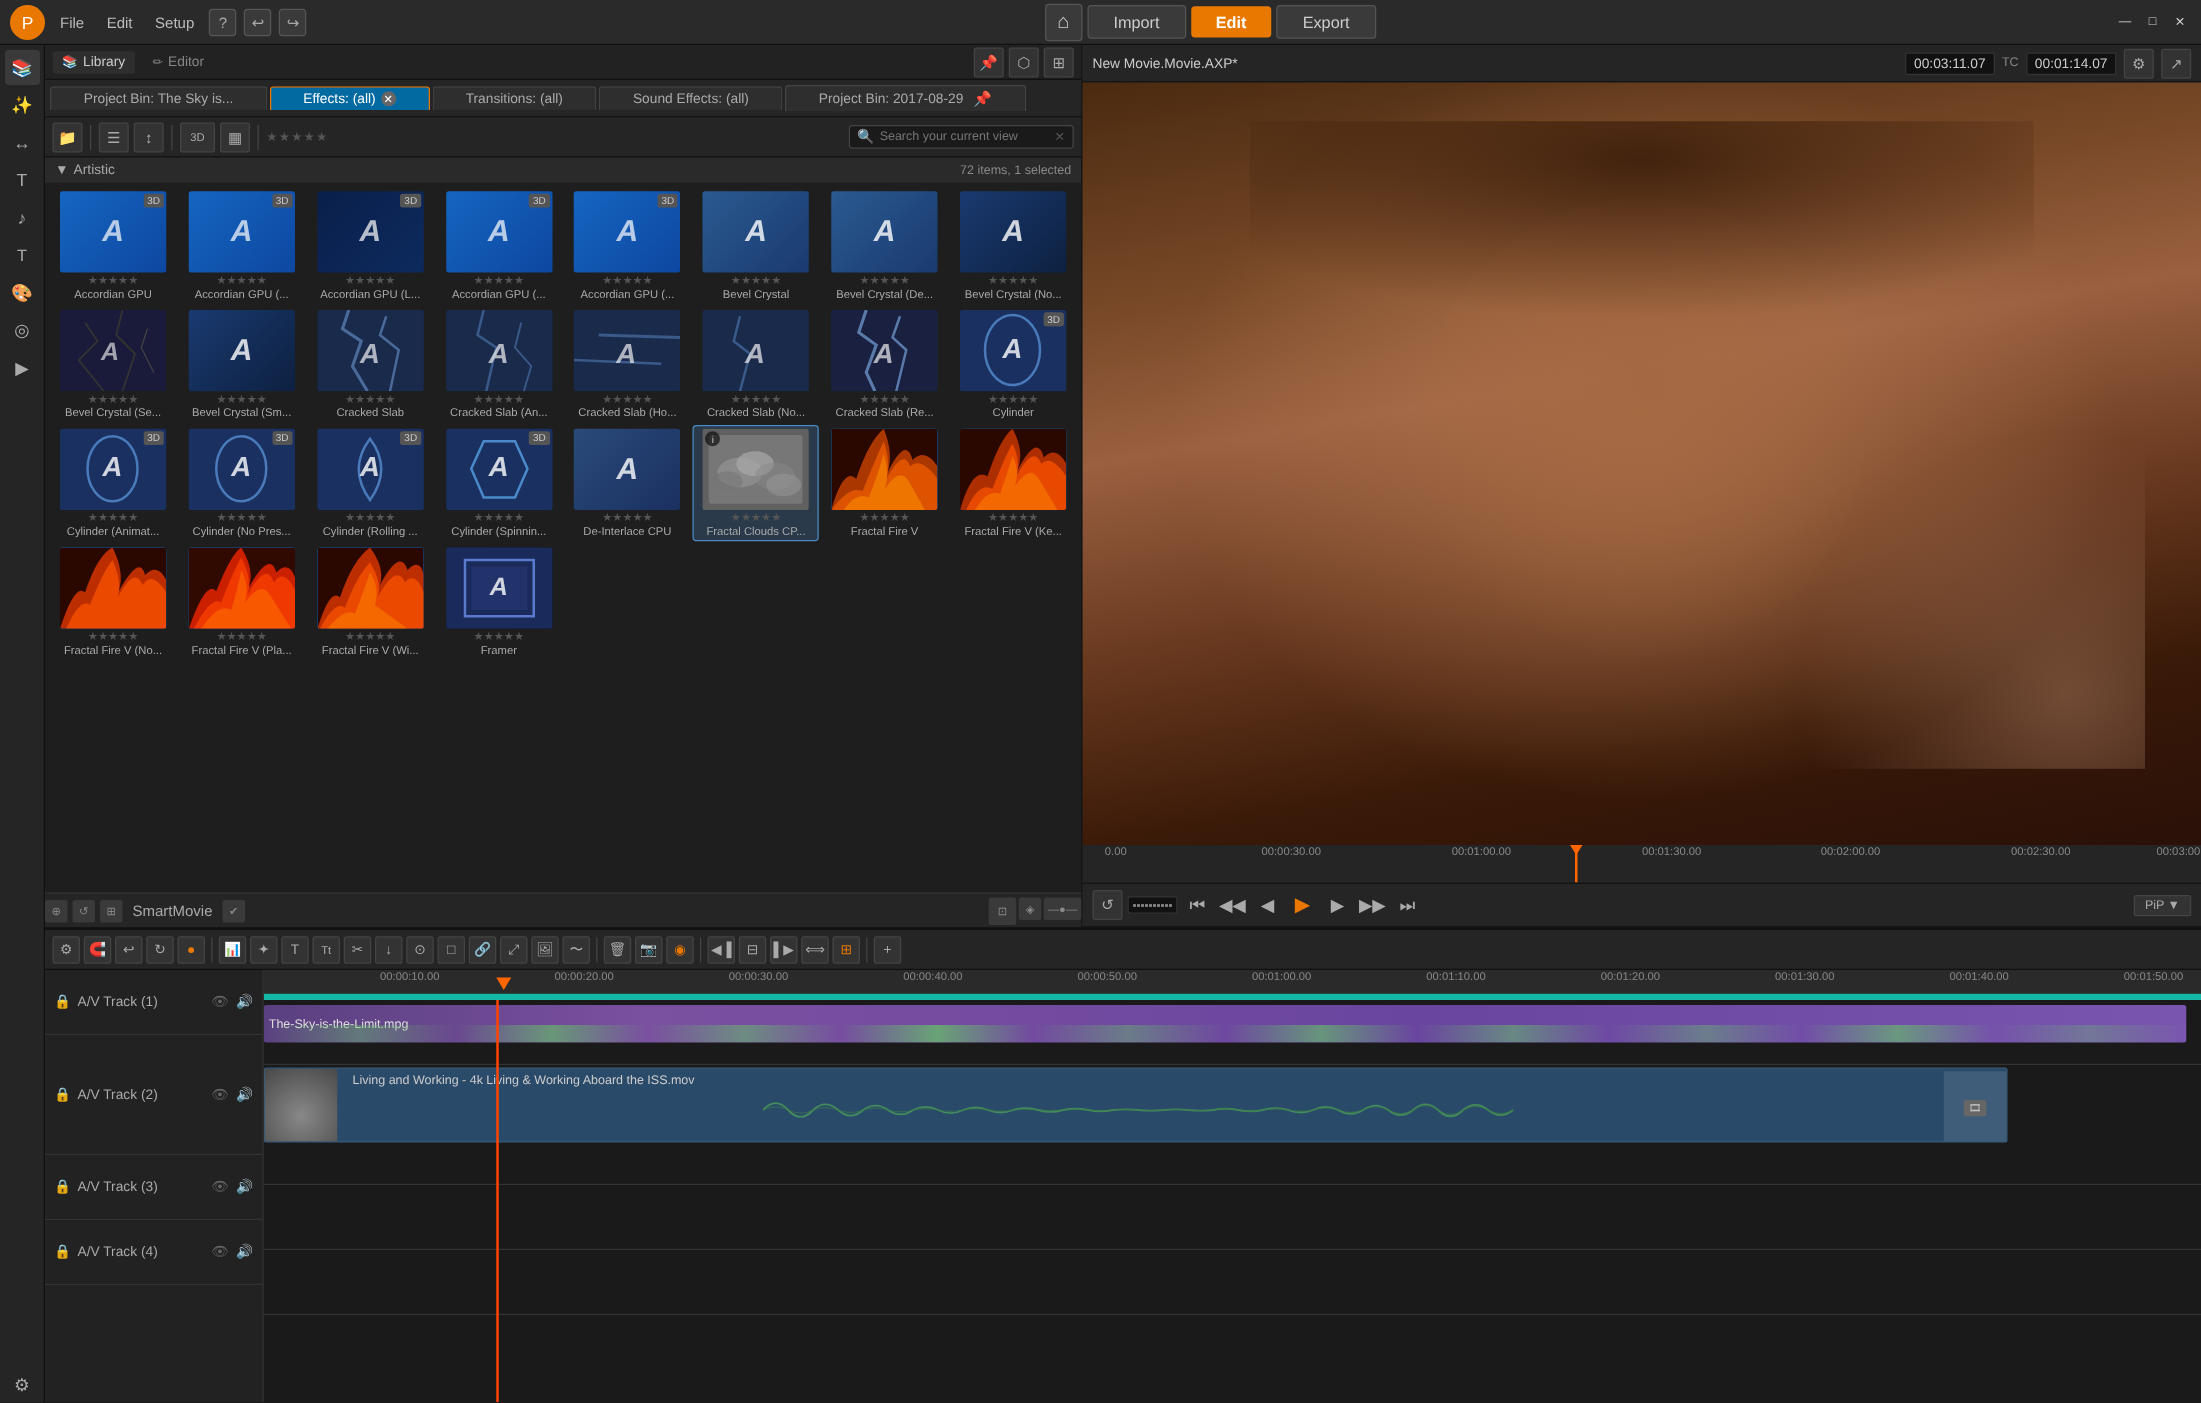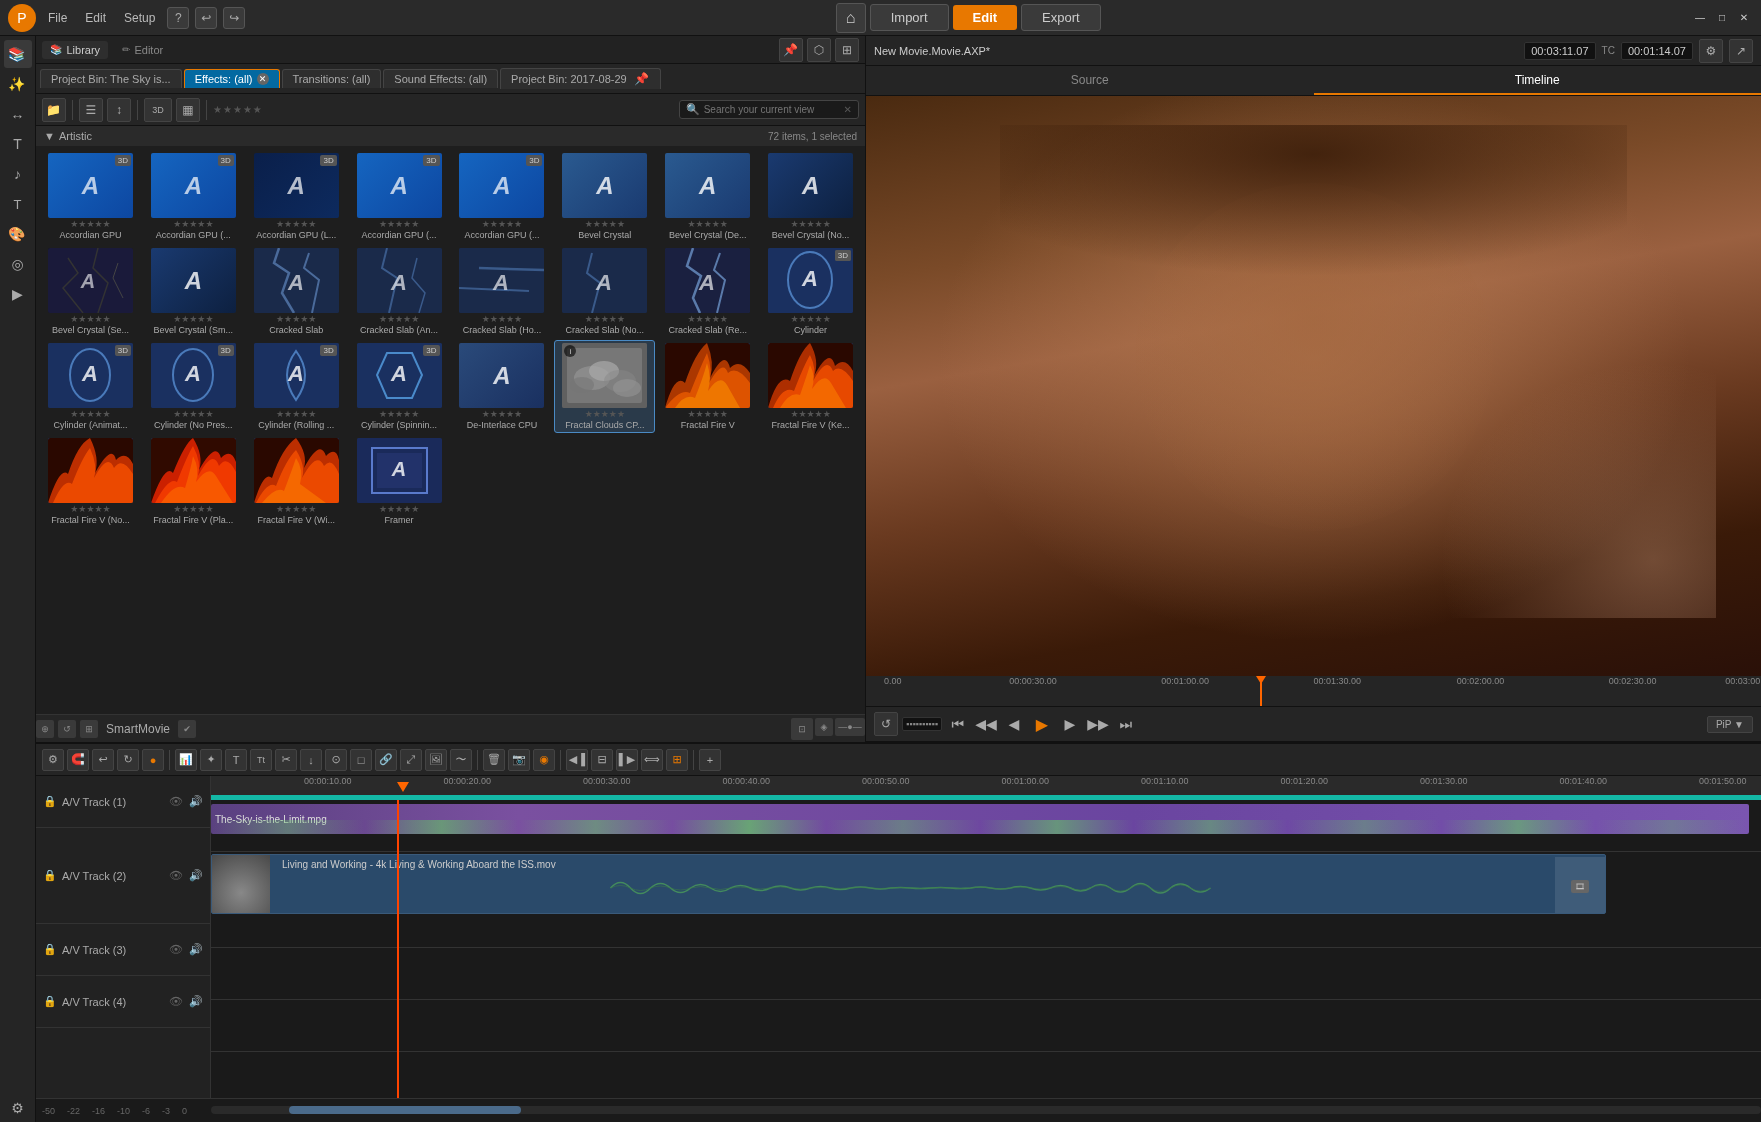--- a/index.html
+++ b/index.html
@@ -144,21 +144,21 @@
     .panel-tabs {
       height: 30px;
       background: #252525;
       display: flex;
       align-items: center;
       padding: 0 4px;
       gap: 2px;
       border-bottom: 1px solid #111;
     }
     .panel-tab {
-      padding: 3px 10px;
+      padding: 3px 26px;
       background: #2e2e2e;
       border: 1px solid #444;
       border-bottom: none;
       border-radius: 3px 3px 0 0;
       color: #aaa;
       cursor: pointer;
       font-size: 11px;
       display: flex; align-items: center; gap: 4px;
     }
     .panel-tab.highlighted { background: #0369a1; color: #fff; border-color: #e87800; }
@@ -1041,24 +1041,20 @@
           <span class="movie-title">New Movie.Movie.AXP*</span>
           <div class="time-display">
             <span class="time-box">00:03:11.07</span>
             <span class="tc-label">TC</span>
             <span class="time-box">00:01:14.07</span>
             <div class="toolbar-btn">⚙</div>
             <div class="toolbar-btn">↗</div>
           </div>
         </div>
 
-        <div class="source-timeline-tabs">
-          <div class="st-tab">Source</div>
-          <div class="st-tab active">Timeline</div>
-        </div>
 
         <div class="preview-area">
           <div class="preview-image">
             <div class="preview-face"></div>
 
             <div style="position:absolute;top:15%;left:30%;width:40%;height:60%;background:radial-gradient(ellipse 80% 90% at 50% 40%, rgba(160,100,60,0.6) 0%, transparent 70%);border-radius:50%;"></div>
 
             <div style="position:absolute;top:5%;left:15%;width:70%;height:50%;background:radial-gradient(ellipse 90% 60% at 50% 10%, rgba(60,30,10,0.9) 0%, transparent 70%);"></div>
 
             <div style="position:absolute;bottom:10%;right:5%;width:35%;height:50%;background:radial-gradient(ellipse at 80% 80%, rgba(200,150,120,0.4) 0%, transparent 60%);"></div>
@@ -1213,29 +1209,15 @@
           </div>
 
           <div class="track-row" style="height:52px;"></div>
 
           <div class="track-row" style="height:52px;"></div>
 
           <div class="playhead-line" style="left:12%;top:24px;"></div>
         </div>
       </div>
 
-      <div class="timeline-bottom-bar">
-        <div class="db-labels">
-          <span>-50</span>
-          <span>-22</span>
-          <span>-16</span>
-          <span>-10</span>
-          <span>-6</span>
-          <span>-3</span>
-          <span>0</span>
-        </div>
-        <div class="zoom-bar">
-          <div class="zoom-thumb"></div>
-        </div>
-      </div>
     </div>
   </div>
 </div>
 
 </body></html>

